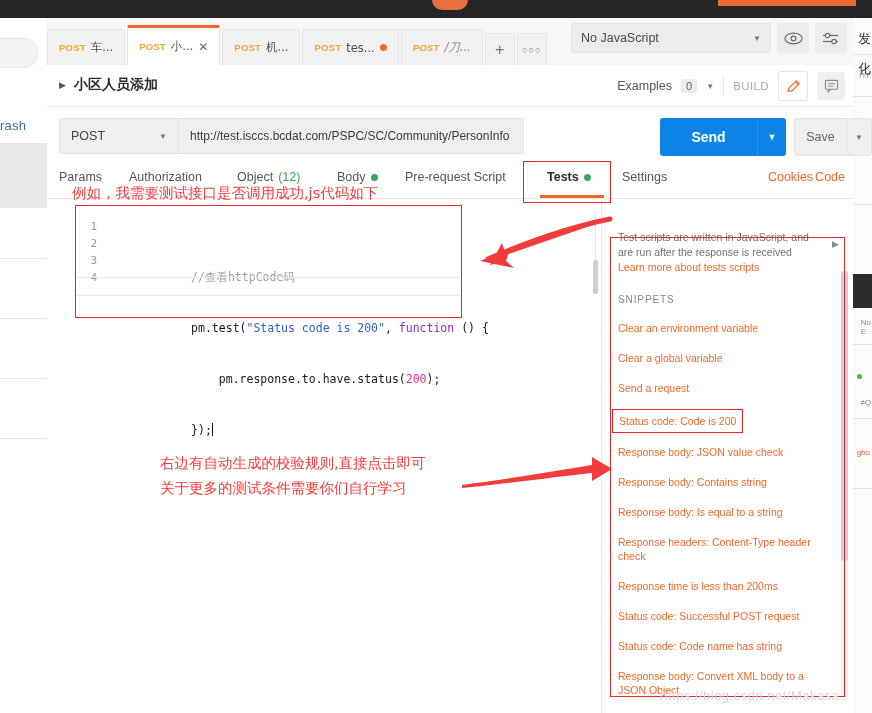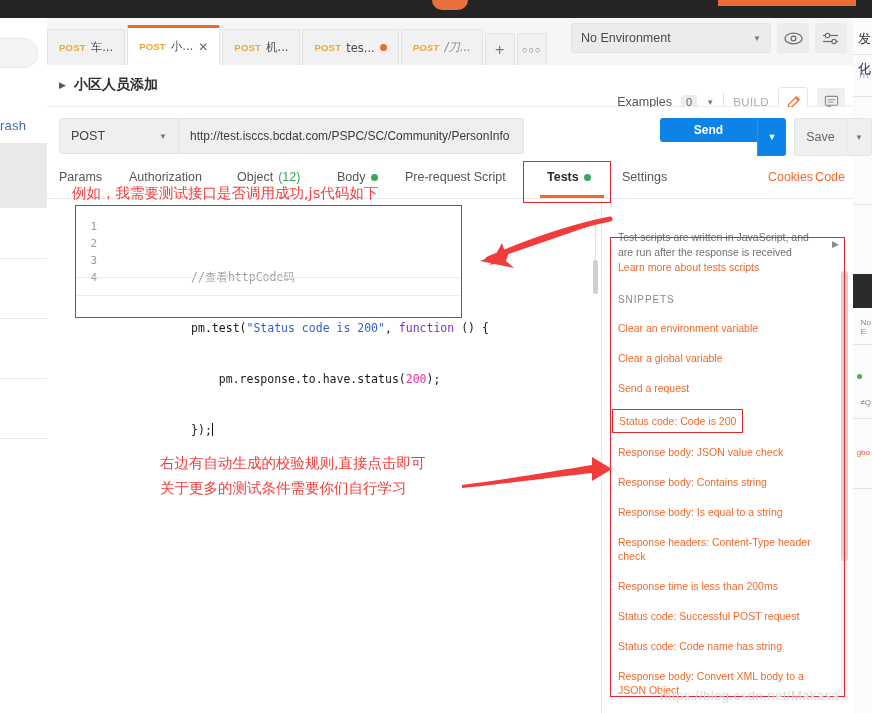--- a/index.html
+++ b/index.html
@@ -111,21 +111,21 @@
   }
 
   
   .namerow {
     position:absolute; left:0; top:47px; width:806px; height:42px;
     background:#ffffff; border-bottom:1px solid #ededed; box-sizing:border-box;
   }
   .name-left { position:absolute; left:12px; top:11px; display:flex; align-items:center; gap:8px; }
   .name-caret { font-size:9px; color:#555; }
   .name-title { font-size:14px; color:#2f2f2f; font-weight:bold; font-family:"DejaVu Sans", sans-serif; }
-  .name-right { position:absolute; right:8px; top:22px; display:flex; align-items:center; gap:9px; }
+  .name-right { position:absolute; right:8px; top:6px; display:flex; align-items:center; gap:9px; }
   .examples-lbl { font-size:12.5px; color:#555; }
   .examples-count {
     background:#ececec; color:#666; font-size:11px; border-radius:2px; padding:1px 5px;
   }
   .small-caret { font-size:8px; color:#777; }
   .vdiv { width:1px; height:18px; background:#e0e0e0; }
   .build-lbl { font-size:11.5px; color:#aaa; letter-spacing:.4px; }
   .icon-btn-box {
     width:28px; height:28px; border-radius:3px; display:flex; align-items:center; justify-content:center;
   }
@@ -140,23 +140,23 @@
     box-sizing:border-box; display:flex; align-items:center; justify-content:space-between;
     padding:0 11px; font-size:12.5px; color:#444;
   }
   .url-box {
     position:absolute; left:132px; top:11px; width:345px; height:36px;
     background:#efefef; border:1px solid #e4e4e4; border-left:none; border-radius:0 3px 3px 0;
     box-sizing:border-box; display:flex; align-items:center; padding:0 11px;
     font-size:12px; color:#3b3b3b; overflow:hidden; white-space:nowrap;
   }
   .send-btn {
-    position:absolute; left:613px; top:11px; width:97px; height:24px;
+    position:absolute; left:613px; top:11px; width:97px; height:38px;
     background:#0d83e8; border-radius:3px 0 0 3px; display:flex; align-items:center;
-    justify-content:center; color:#fff; font-weight:bold; font-size:12px;
+    justify-content:center; color:#fff; font-weight:bold; font-size:14px;
   }
   .send-caret {
     position:absolute; left:710px; top:11px; width:28px; height:38px;
     background:#0d83e8; border-radius:0 3px 3px 0; border-left:1px solid #2b92ea;
     display:flex; align-items:center; justify-content:center; color:#fff; font-size:9px;
   }
   .save-btn {
     position:absolute; left:747px; top:11px; width:52px; height:38px;
     background:#efefef; border:1px solid #e4e4e4; border-right:none; border-radius:3px 0 0 3px;
     box-sizing:border-box; display:flex; align-items:center; justify-content:center;
@@ -325,21 +325,21 @@
           <span class="verb italic">POST</span>
           <span class="tname" style="font-style:italic;color:#888">/刀...</span>
         </div>
 
         <div class="tab-add">+</div>
         <div class="tab-more">○○○</div>
       </div>
 
       <div class="envbar">
         <div class="env-select">
-          <span>No Environment</span>
+          <span>No JavaScript</span>
           <span class="env-caret">▼</span>
         </div>
         <div class="env-icon-btn">
           <svg width="19" height="13" viewBox="0 0 19 13">
             <ellipse cx="9.5" cy="6.5" rx="8.6" ry="5.4" fill="none" stroke="#6b6b6b" stroke-width="1.2"></ellipse>
             <circle cx="9.5" cy="6.5" r="2.4" fill="none" stroke="#6b6b6b" stroke-width="1.2"></circle>
           </svg>
         </div>
         <div class="env-icon-btn">
           <svg width="18" height="15" viewBox="0 0 18 15">

